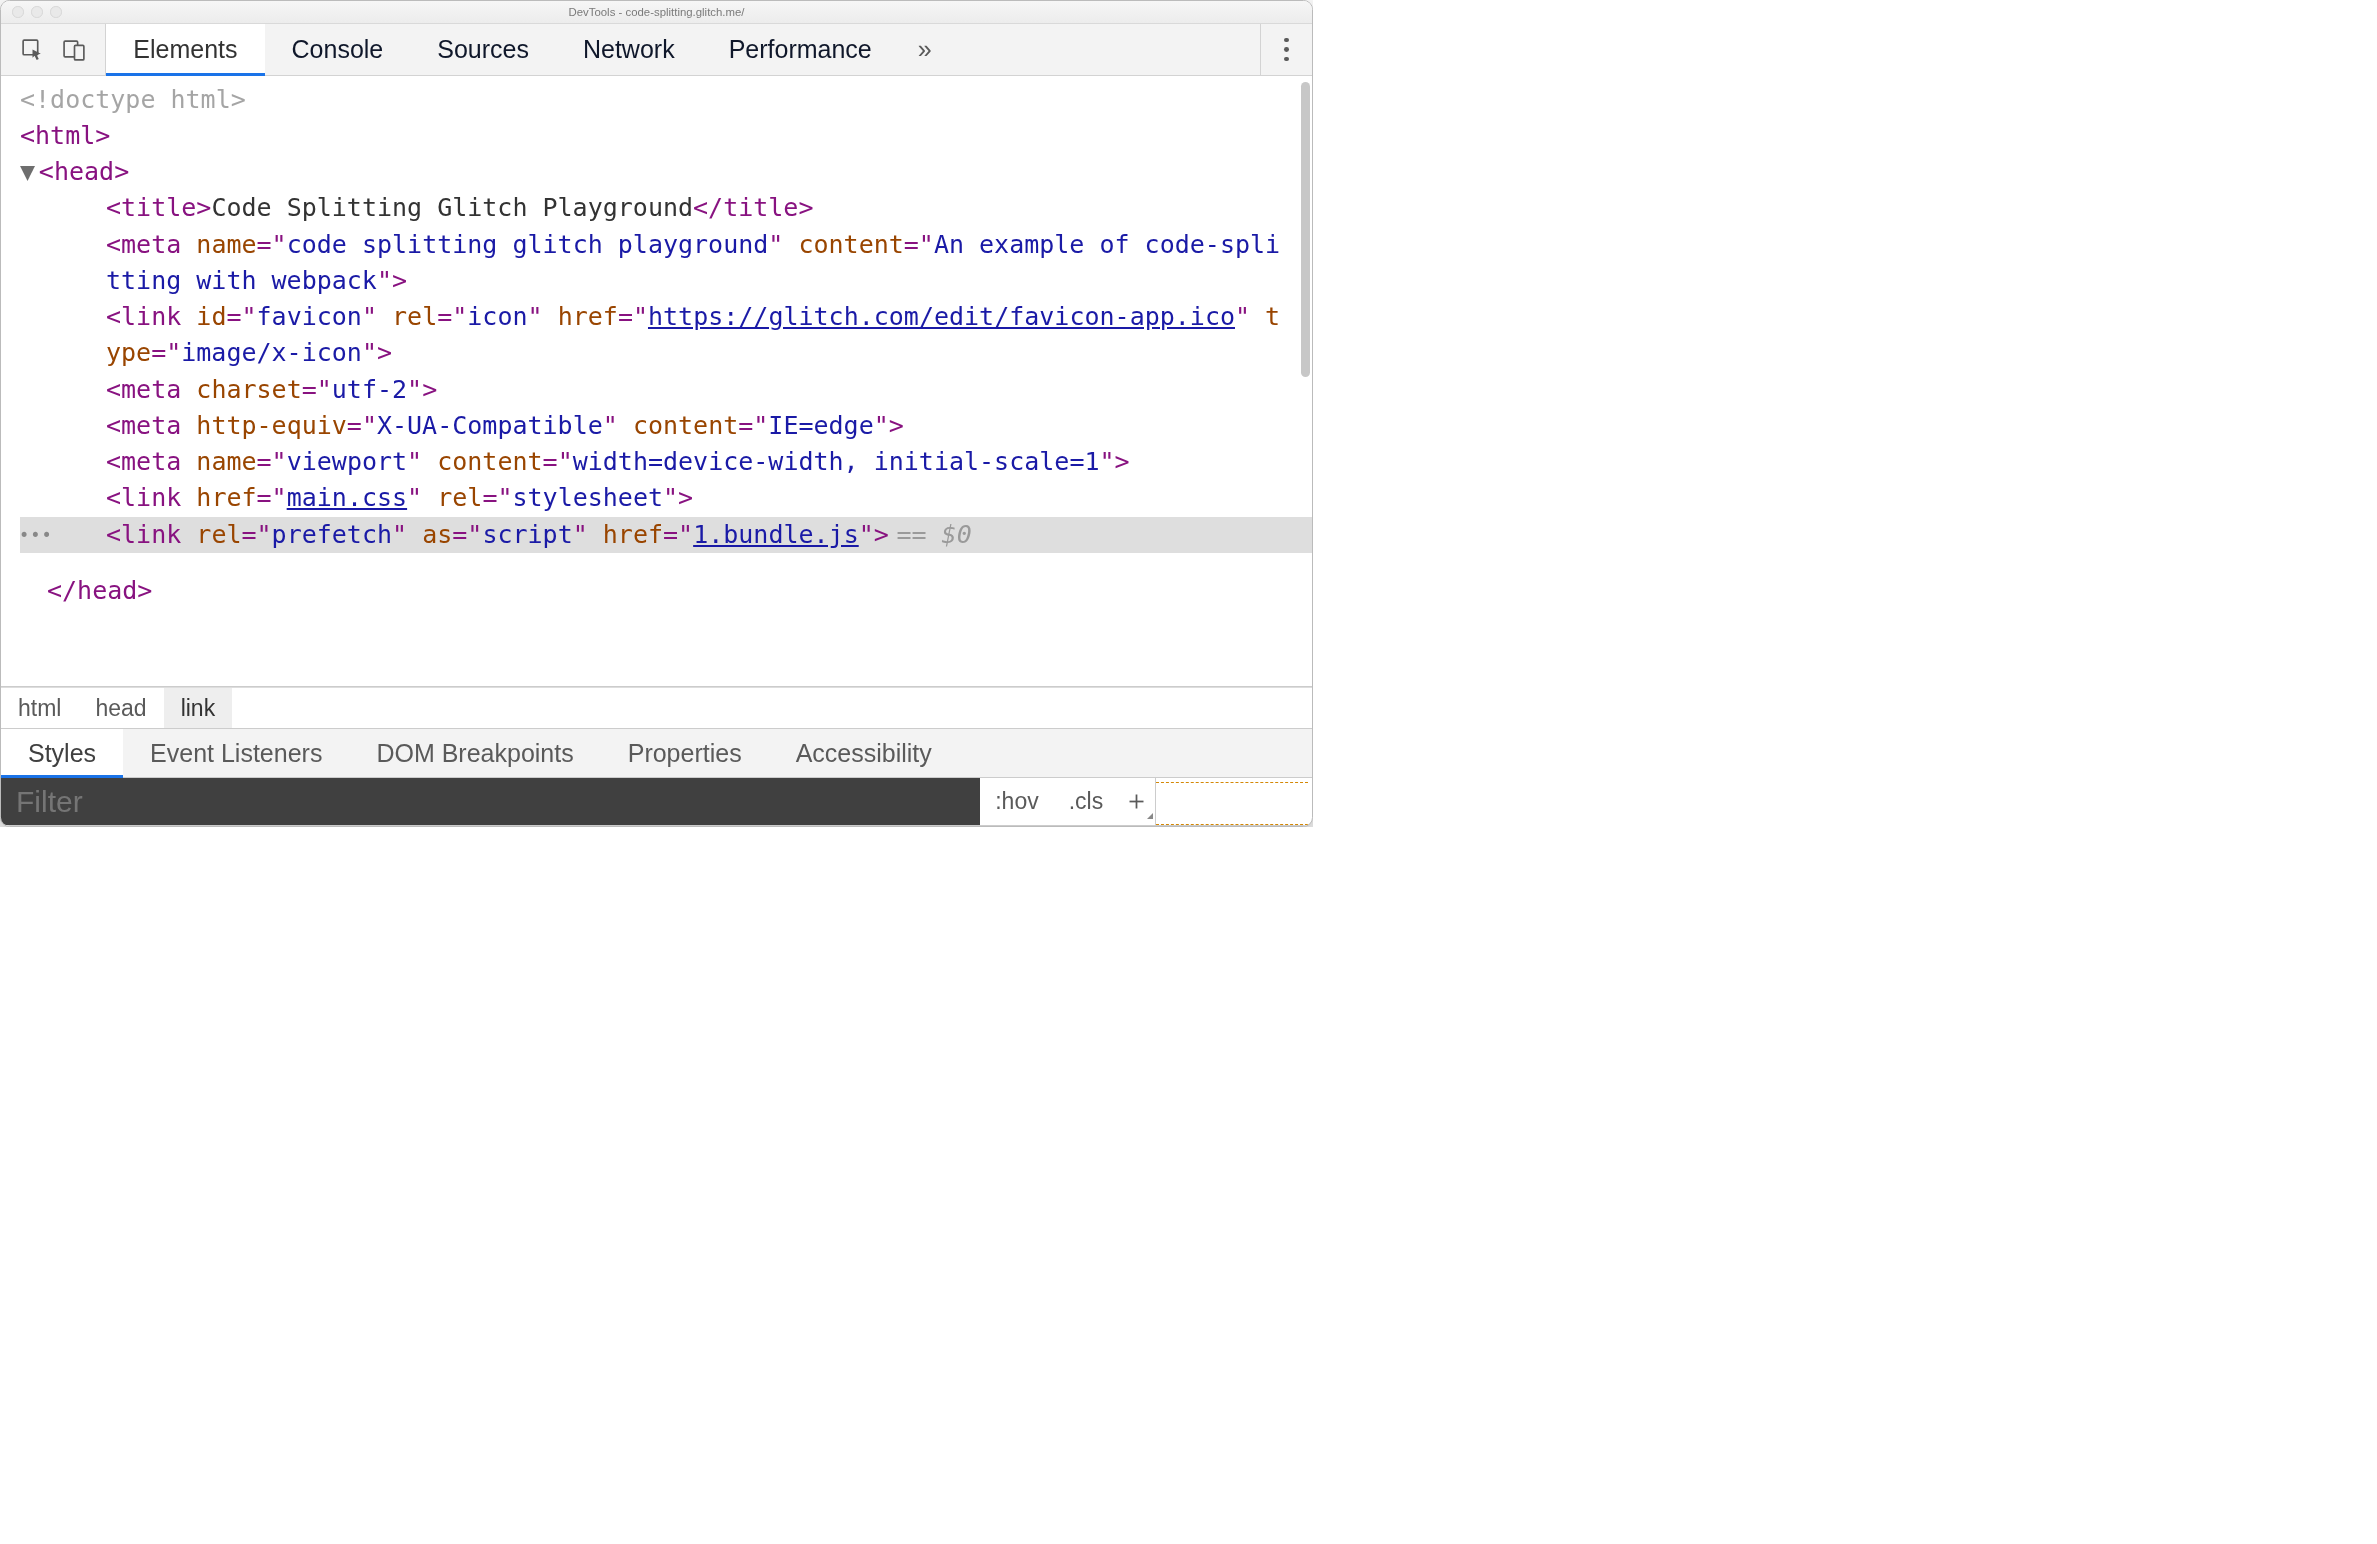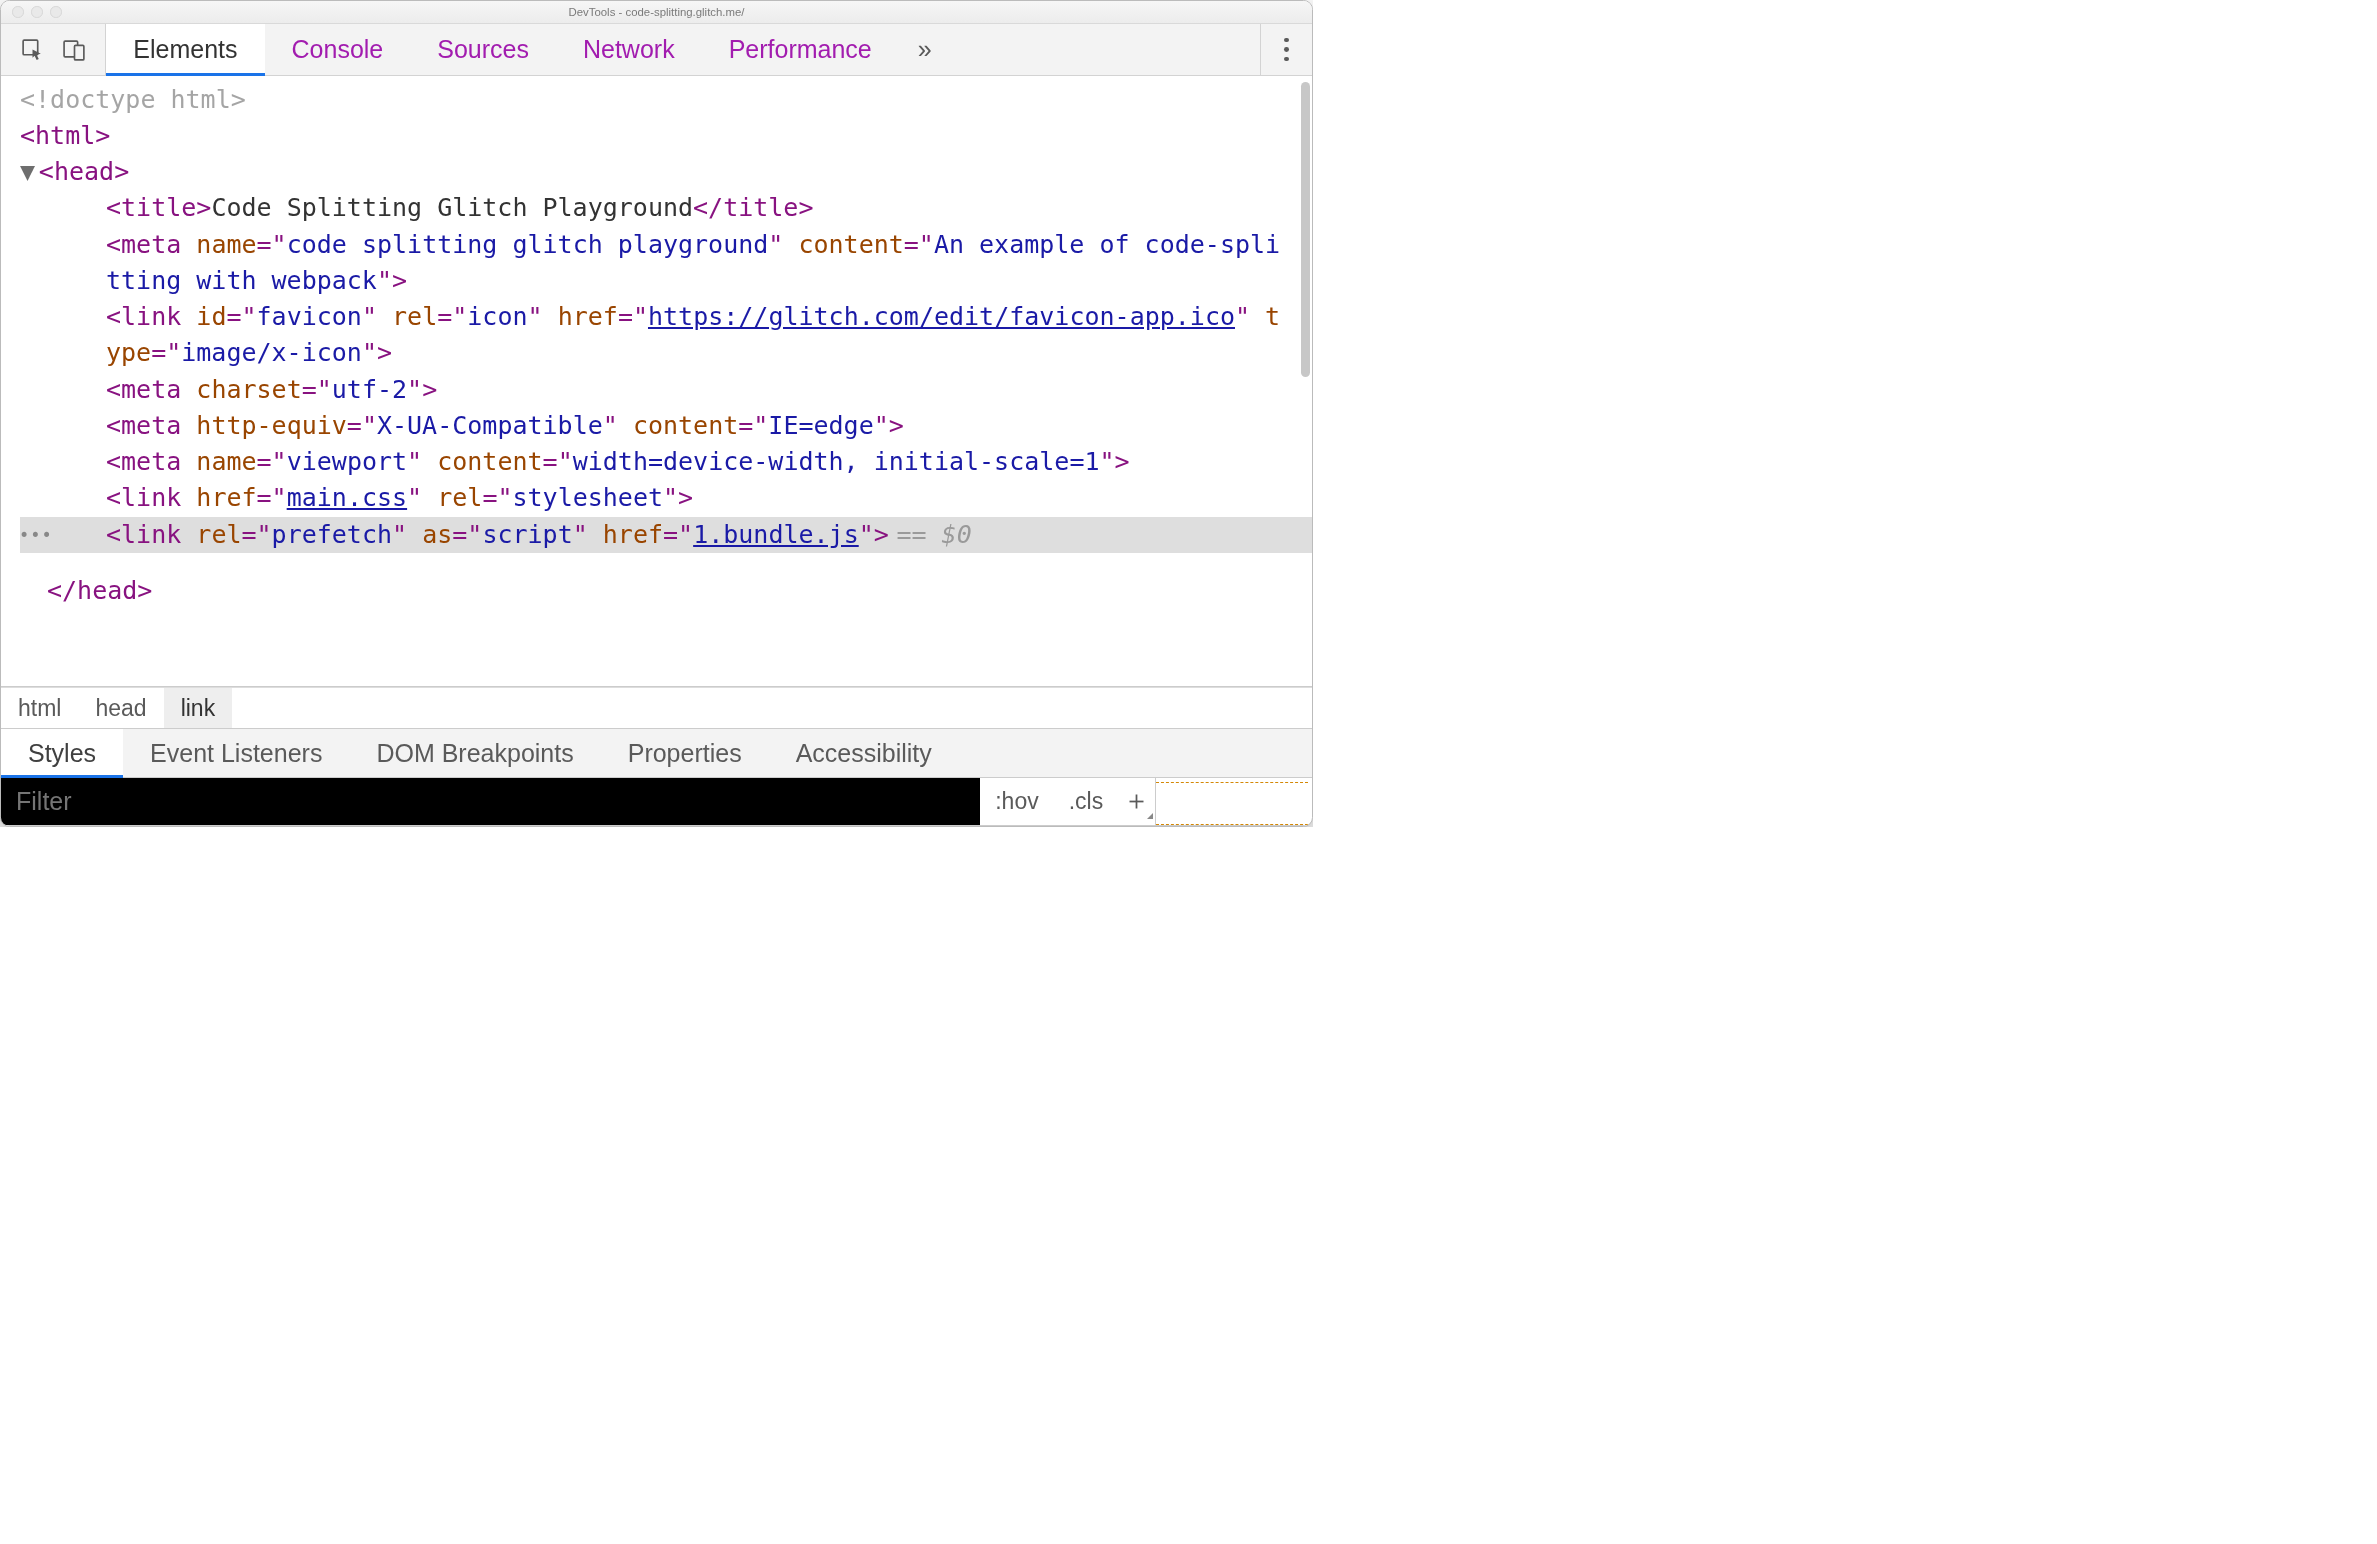--- a/index.html
+++ b/index.html
@@ -86,21 +86,21 @@
     .tabs {
       display: flex;
       align-items: stretch;
       flex: 1;
     }
     .tab {
       padding: 0 27px;
       display: flex;
       align-items: center;
       font-size: 25px;
-      color: #a21caf;
+      color: #0f172a;
       cursor: pointer;
       position: relative;
     }
     .tab.active {
       background: #fff;
       color: #333;
     }
     .tab.active::after {
       content: "";
       position: absolute;
@@ -245,24 +245,24 @@
     .filter-row {
       height: 48px;
       display: flex;
       align-items: stretch;
       border-bottom: 1px solid #ccc;
     }
     .filter-input {
       flex: 1;
       border: none;
       padding: 0 15px;
-      font-size: 25px;
+      font-size: 30px;
       color: #999;
       outline: none;
-      background: #000000;
+      background: #404040;
     }
     .filter-btn {
       padding: 0 15px;
       display: flex;
       align-items: center;
       font-size: 23px;
       color: #5a5a5a;
       cursor: pointer;
       font-family: inherit;
     }

